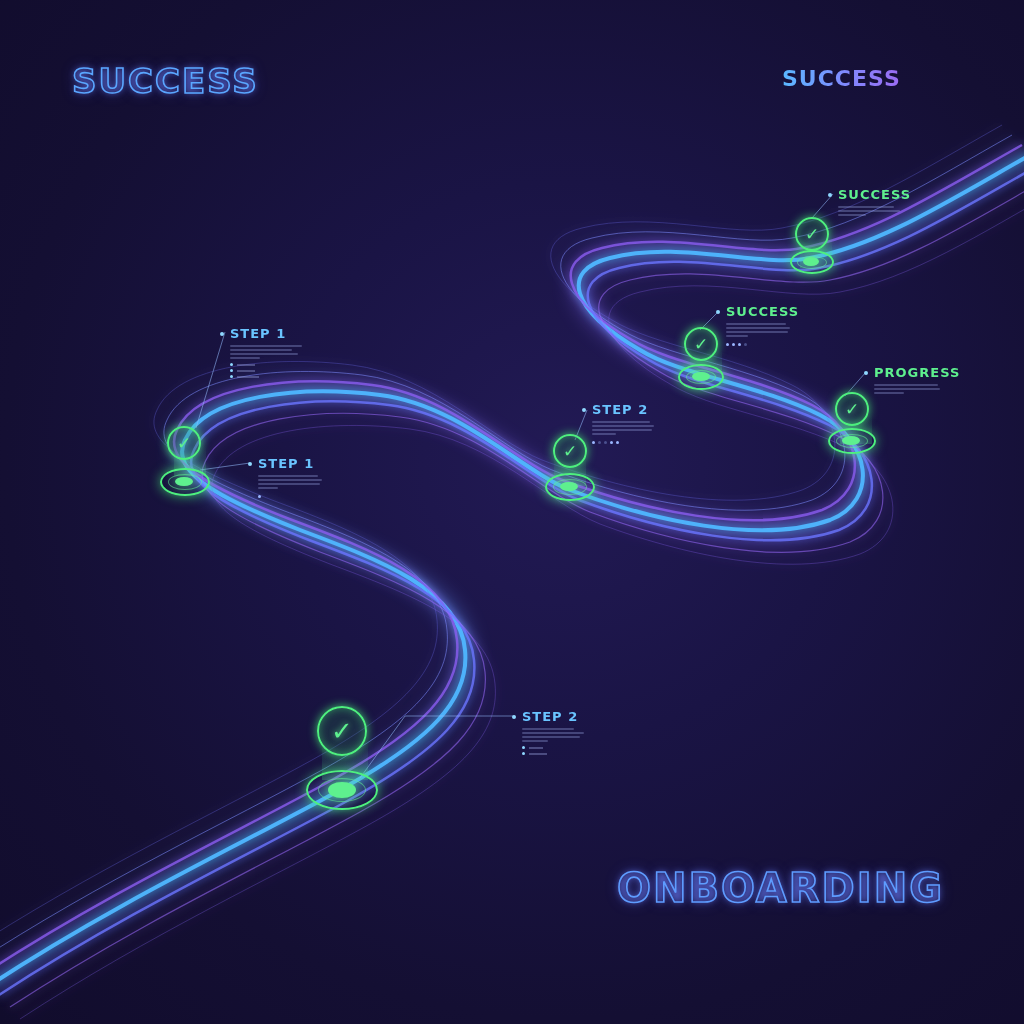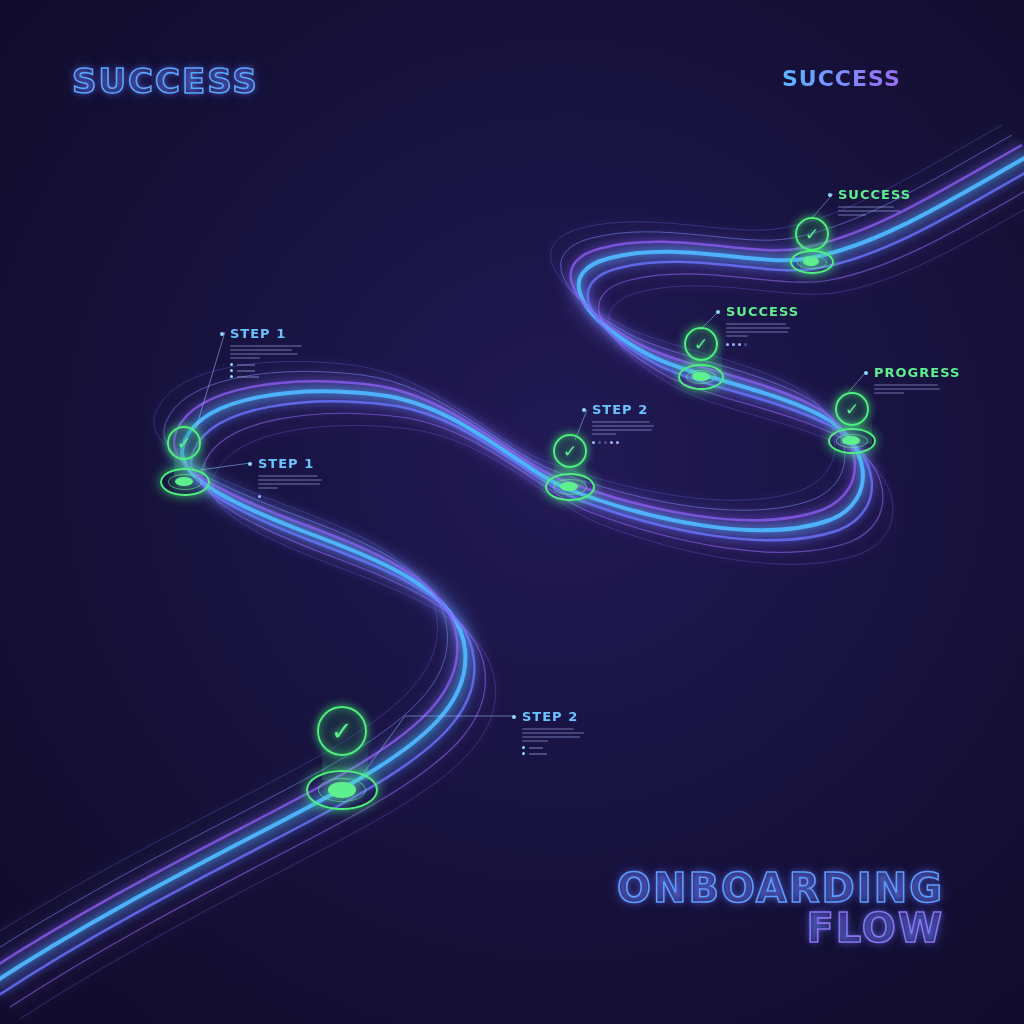--- a/index.html
+++ b/index.html
@@ -133,21 +133,20 @@
       <path transform="translate(30,34)" d="M -10 985 C 120 900, 250 840, 340 790 C 430 740, 470 700, 465 650 C 460 590, 380 560, 300 530 C 210 495, 170 470, 185 440 C 205 395, 300 385, 380 395 C 460 405, 520 470, 570 490 C 650 520, 760 545, 830 520 C 880 500, 870 440, 820 415 C 760 385, 680 375, 640 350 C 570 310, 560 270, 610 258 C 680 240, 760 268, 810 258 C 880 245, 950 200, 1030 155" stroke="#8460f0" stroke-width="0.8" opacity="0.4"></path>
     </g>
   </svg>
 
   <div class="outline-title title-tl">
     <span class="line2">SUCCESS</span>
   </div>
   <div class="progress-label">SUCCESS</div>
   <div class="outline-title title-br">
     <span class="line1">ONBOARDING</span>
-    <span class="line2">FLOW</span>
   </div>
 
   <svg class="road" width="1024" height="1024" viewBox="0 0 1024 1024">
     <g stroke="rgba(150,190,255,0.55)" stroke-width="1" fill="none">
       <line x1="196" y1="428" x2="225" y2="332"></line>
       <line x1="200" y1="470" x2="250" y2="463"></line>
       <line x1="575" y1="440" x2="587" y2="410"></line>
       <polyline points="360,778 405,716 515,716"></polyline>
       <line x1="700" y1="330" x2="718" y2="312"></line>
       <line x1="845" y1="396" x2="866" y2="372"></line>

